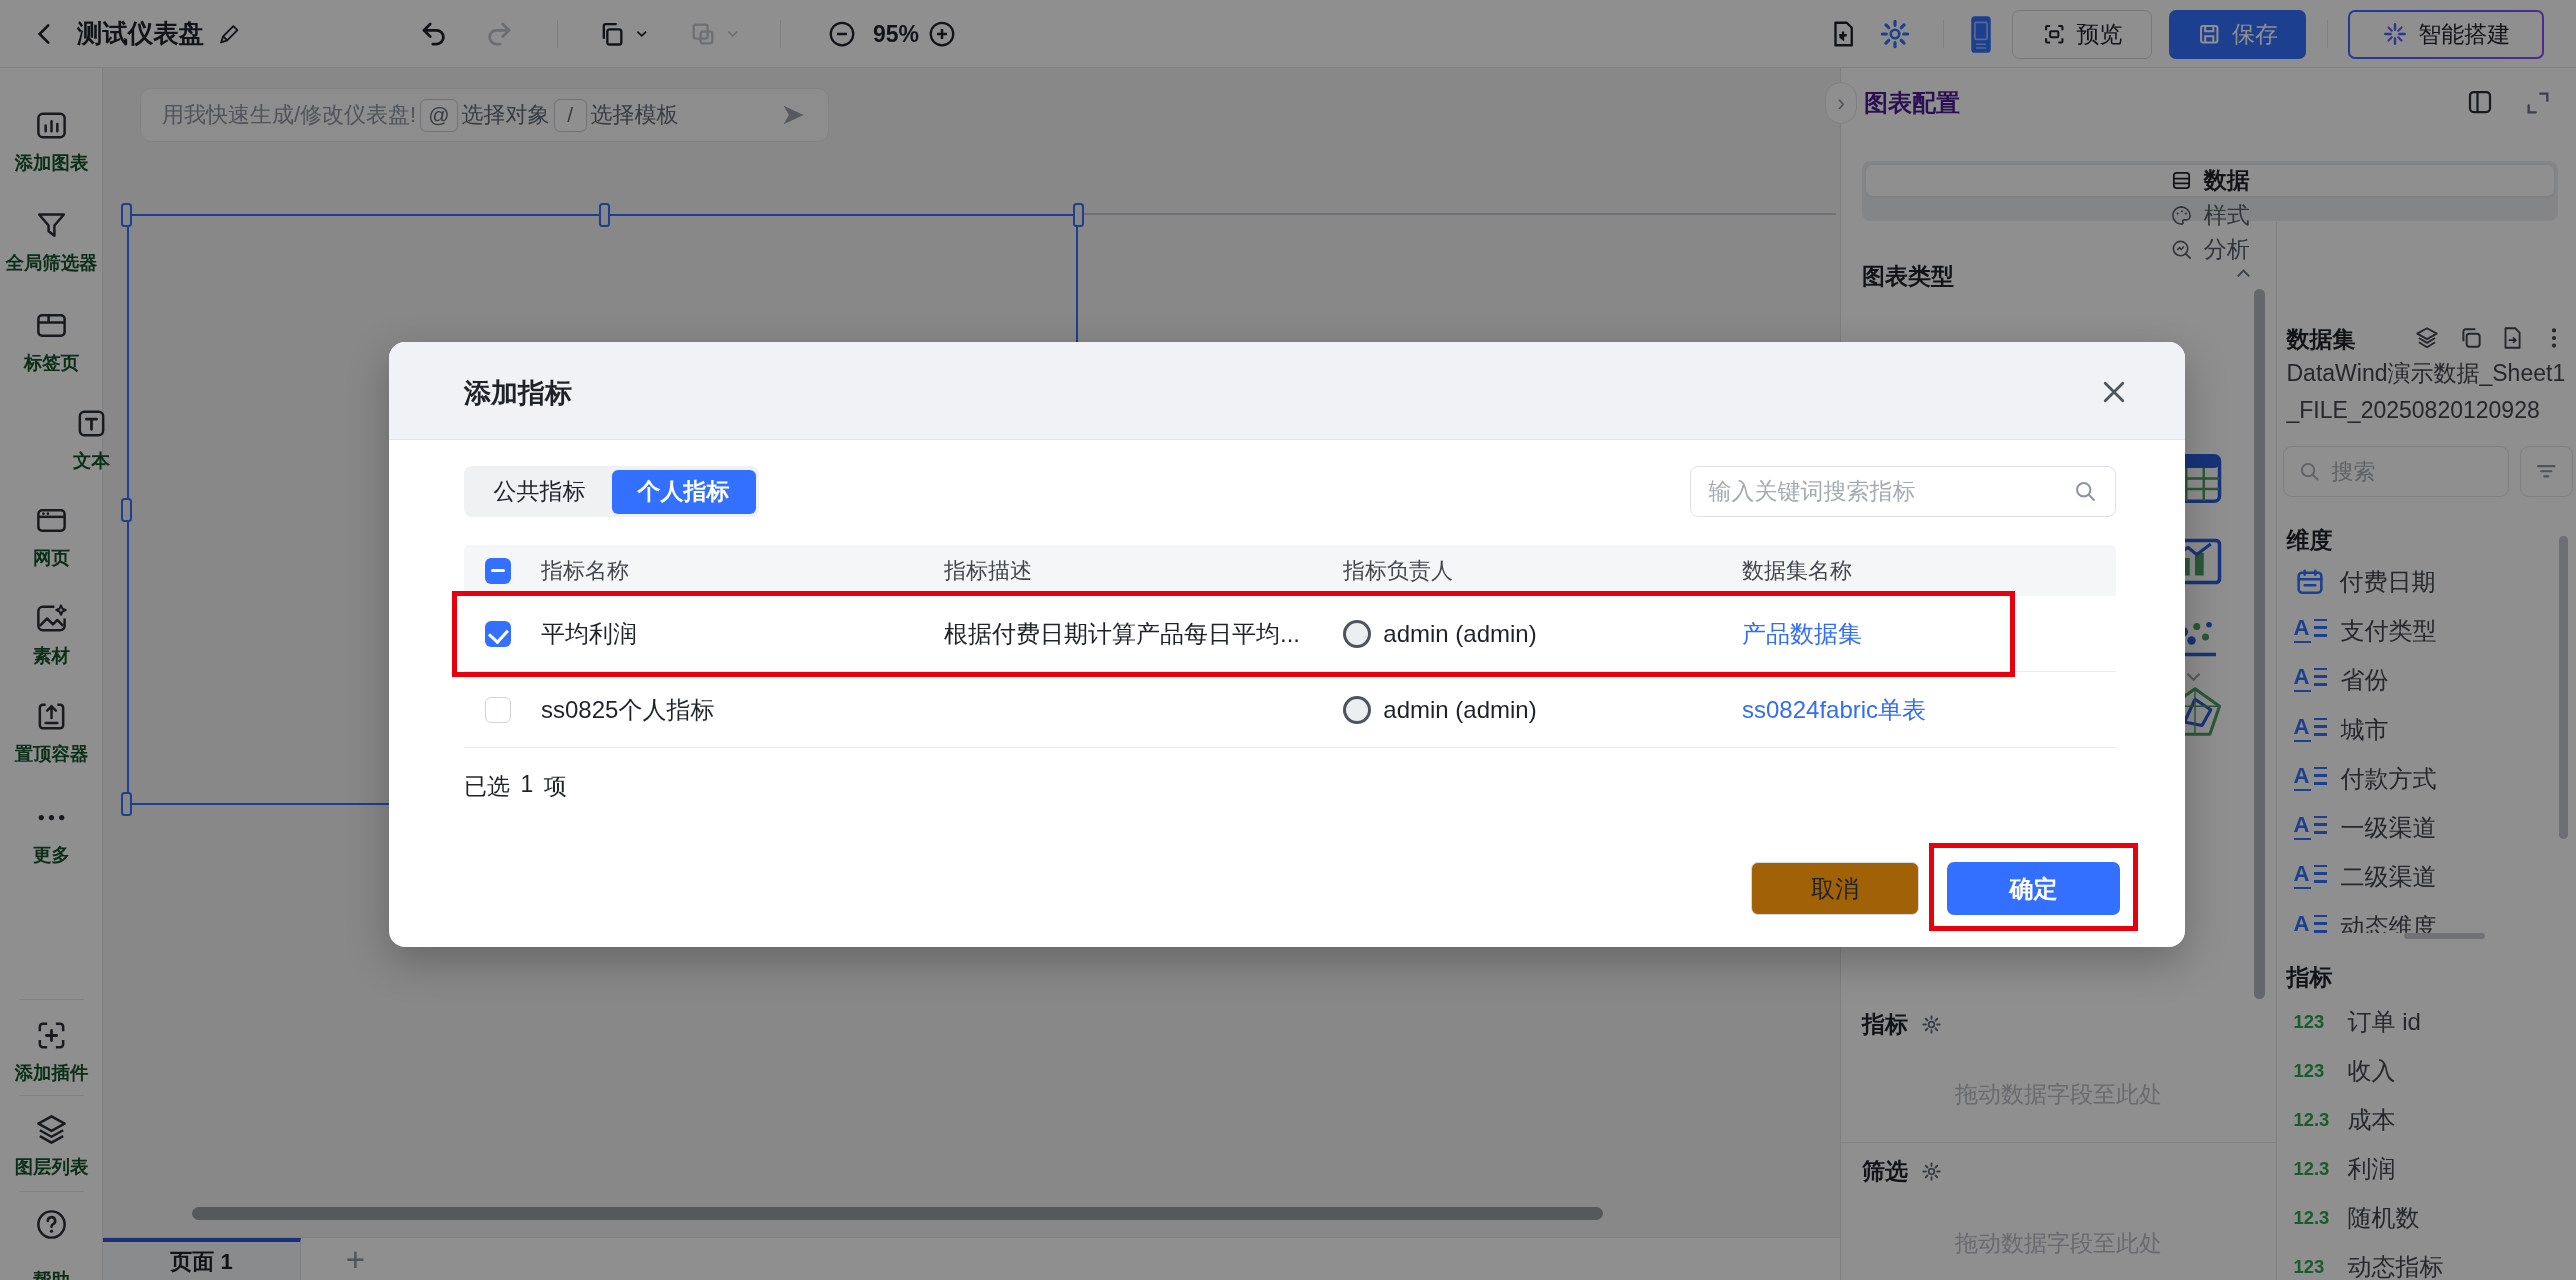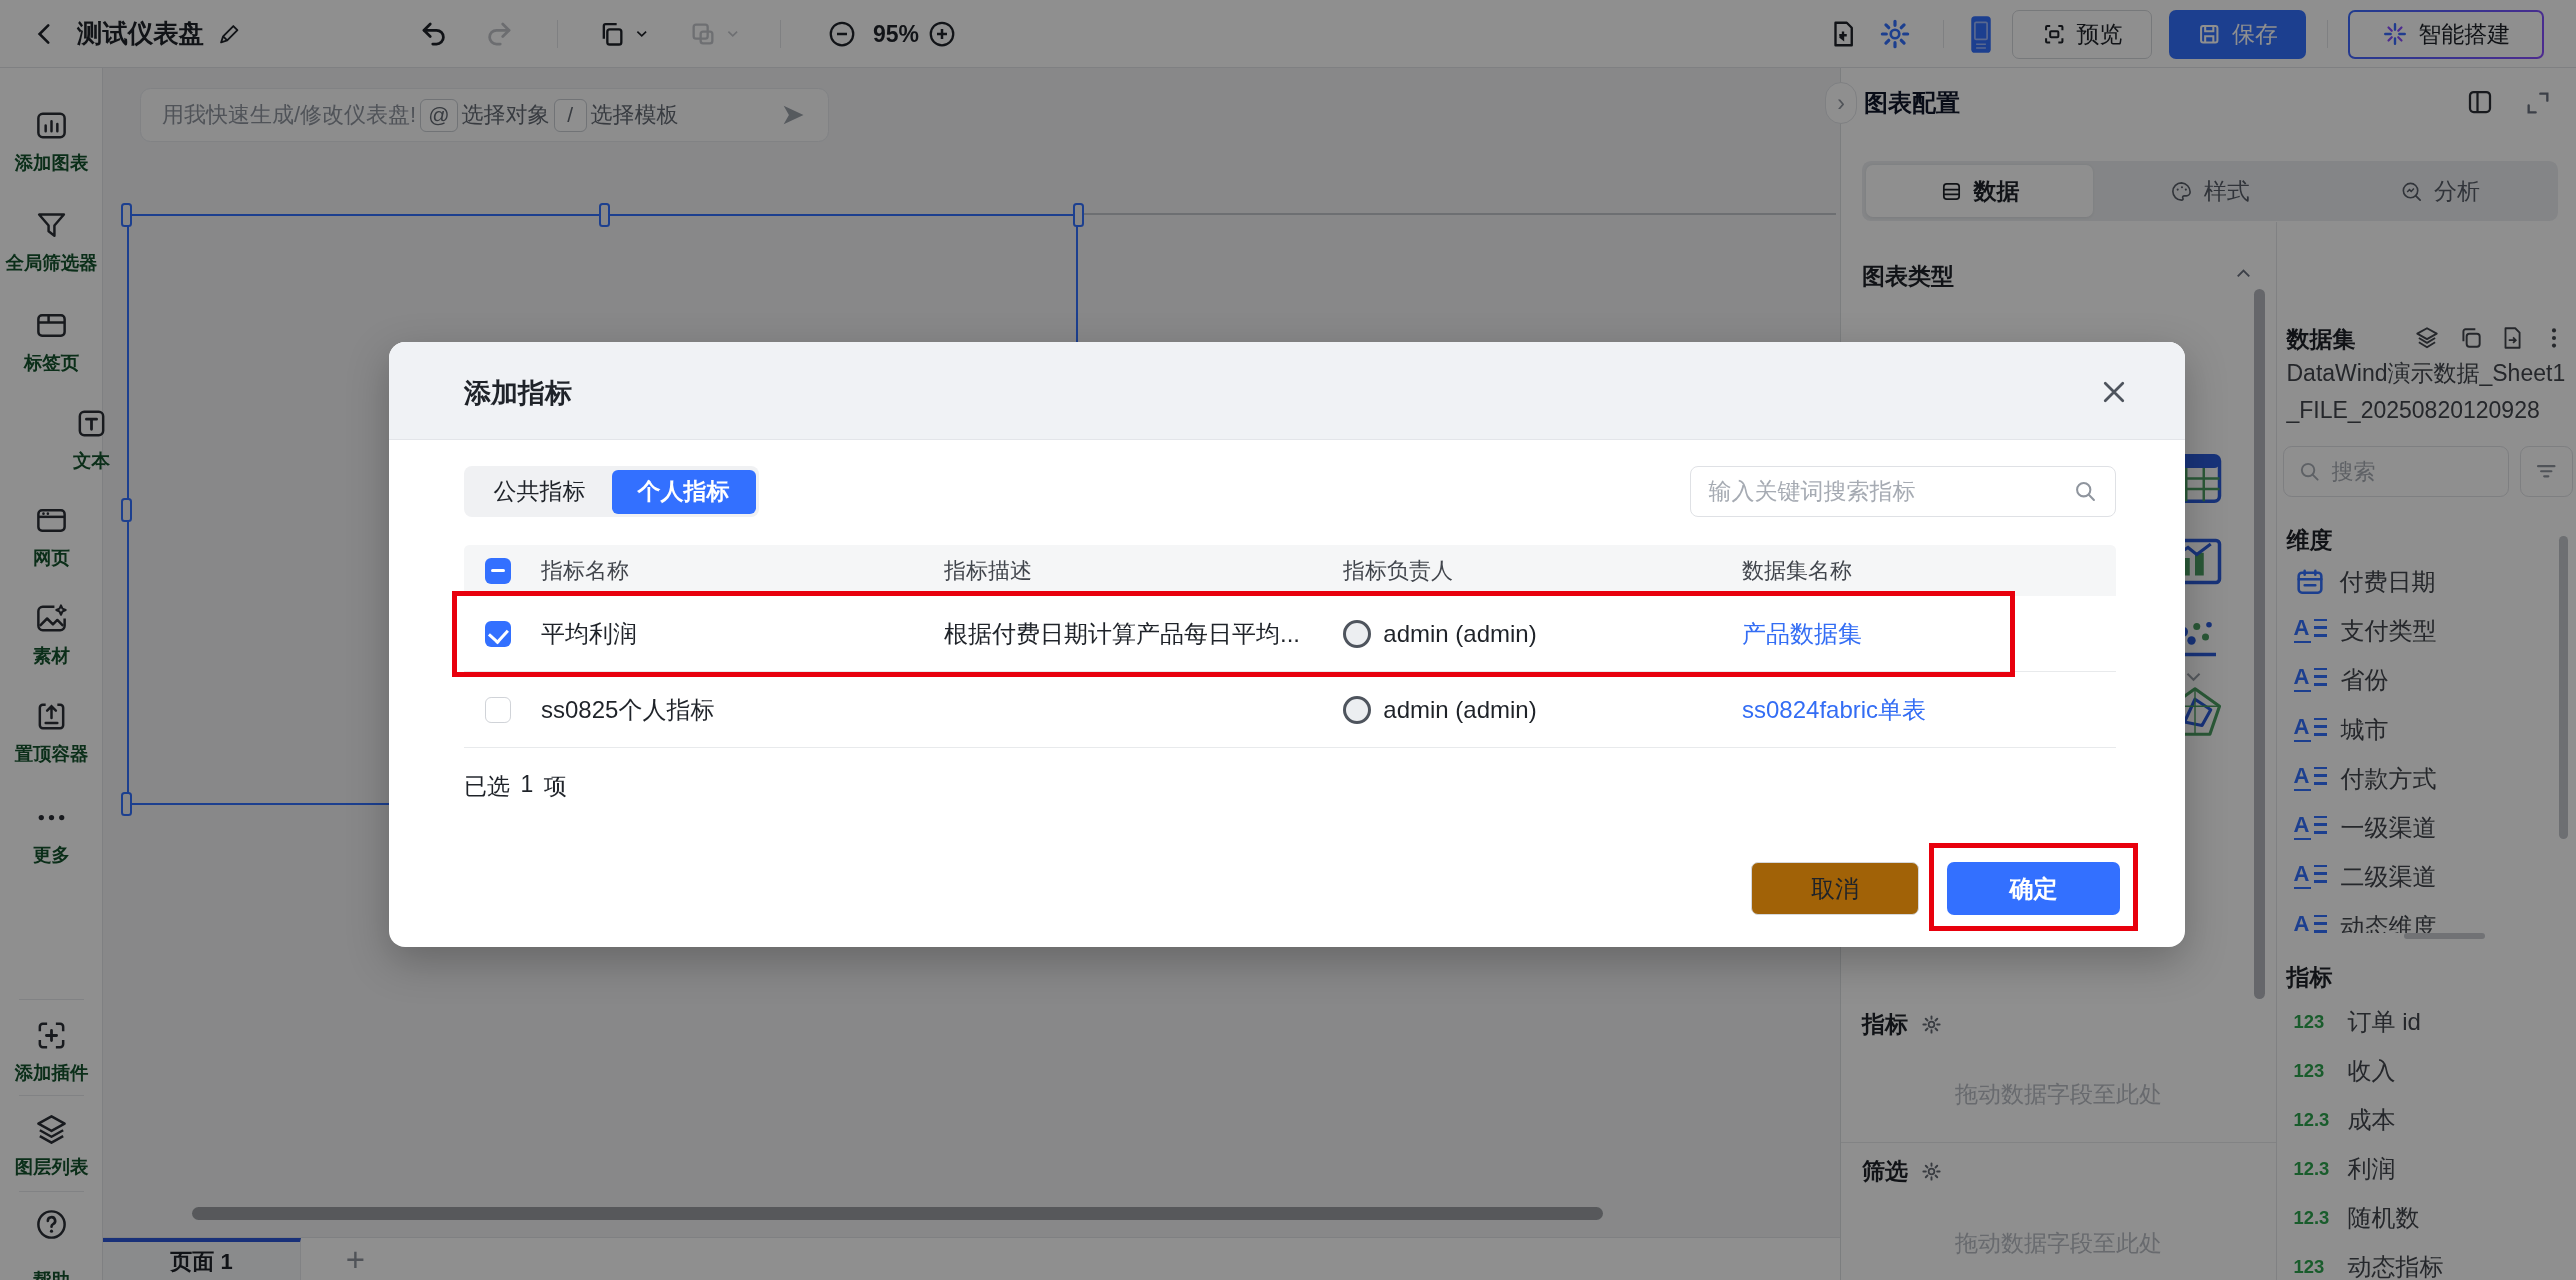--- a/index.html
+++ b/index.html
@@ -37,23 +37,23 @@
   .guide-line { position:absolute; left:974px; top:145px; width:759px; height:1.8px; background:#c3c6cb; }
   .h-scroll { position:absolute; left:89px; top:1139px; width:1411px; height:13px; border-radius:7px; background:#9b9ea3; }
 
   
   .page-bar { position:absolute; left:103px; top:1237px; width:1737px; height:44px; background:#fff; border-top:0.9px solid #e2e4e8; z-index:1; }
   .page-tab { position:absolute; left:0; top:0; width:198px; height:44px; background:#f7f8fa; border-top:4.4px solid #2b57d8; border-right:0.9px solid #e6e8eb; display:flex; align-items:center; justify-content:center; font-size:22px; font-weight:600; color:#1f2329; cursor:pointer; }
   .page-add { position:absolute; left:226px; top:1.8px; width:53px; height:40px; display:flex; align-items:center; justify-content:center; font-size:33px; color:#8f959e; cursor:pointer; }
 
   
   .panel { position:absolute; left:1840px; top:68px; width:736px; height:1213px; background:#ffffff; border-left:0.9px solid #dee0e3; z-index:1; }
-  .panel-title { position:absolute; left:23px; top:19px; font-size:24px; font-weight:700; color:#0f172a; }
+  .panel-title { position:absolute; left:23px; top:19px; font-size:24px; font-weight:700; color:#4c1d95; }
   .collapse-chip { position:absolute; left:-16px; top:14px; width:32px; height:42px; background:#fff; border:0.9px solid #e2e4e8; border-radius:21px; display:flex; align-items:center; justify-content:center; font-size:23px; color:#8f959e; cursor:pointer; }
-  .panel-tabs { position:absolute; left:21px; top:93px; width:696px; height:60px; background:#eceef1; border-radius:8.8px; display:flex; padding:4.4px; gap:3.5px; }
+  .panel-tabs { position:absolute; left:21px; top:93px; width:696px; height:60px; background:#eceef1; border-radius:8.8px; display:flex; padding:4.4px; gap:3.5px;flex-direction:column; }
   .ptab { flex:1; border-radius:7px; display:flex; align-items:center; justify-content:center; gap:10.5px; font-size:23px; color:#585e68; cursor:pointer; }
   .ptab.active { background:#fff; color:#1f2329; font-weight:700; box-shadow:0 0.9px 3.5px rgba(31,35,41,.08); }
   .sec-label { font-size:23px; font-weight:700; color:#1f2329; }
   .mid-col { position:absolute; left:0; top:154px; width:435px; height:1058px; }
   .v-div { position:absolute; left:435px; top:154px; width:0.9px; height:1058px; background:#e4e6ea; }
   .mid-scroll { position:absolute; left:413px; top:221px; width:11.4px; height:710px; border-radius:6.1px; background:#b4b7bd; }
   .chart-ico { position:absolute; width:56px; height:49px; cursor:pointer; }
   .chart-sel { position:absolute; left:14px; top:224px; width:72px; height:65px; background:#e9efff; border:1.8px solid #3370ff; border-radius:5.3px; }
   .drop-hint { position:absolute; width:386px; text-align:center; font-size:23px; color:#b9bdc4; left:24.5px; }
   .h-div { position:absolute; left:0; width:435px; height:0.9px; background:#e8eaec; }

